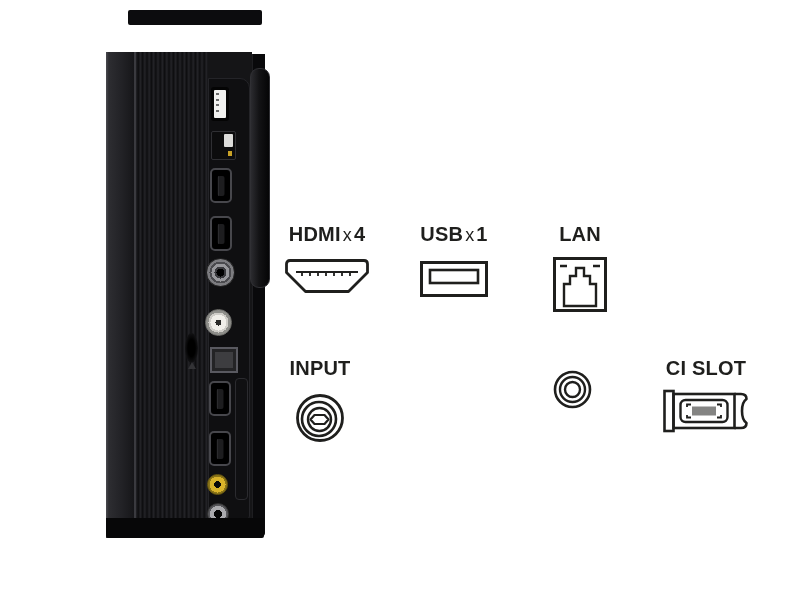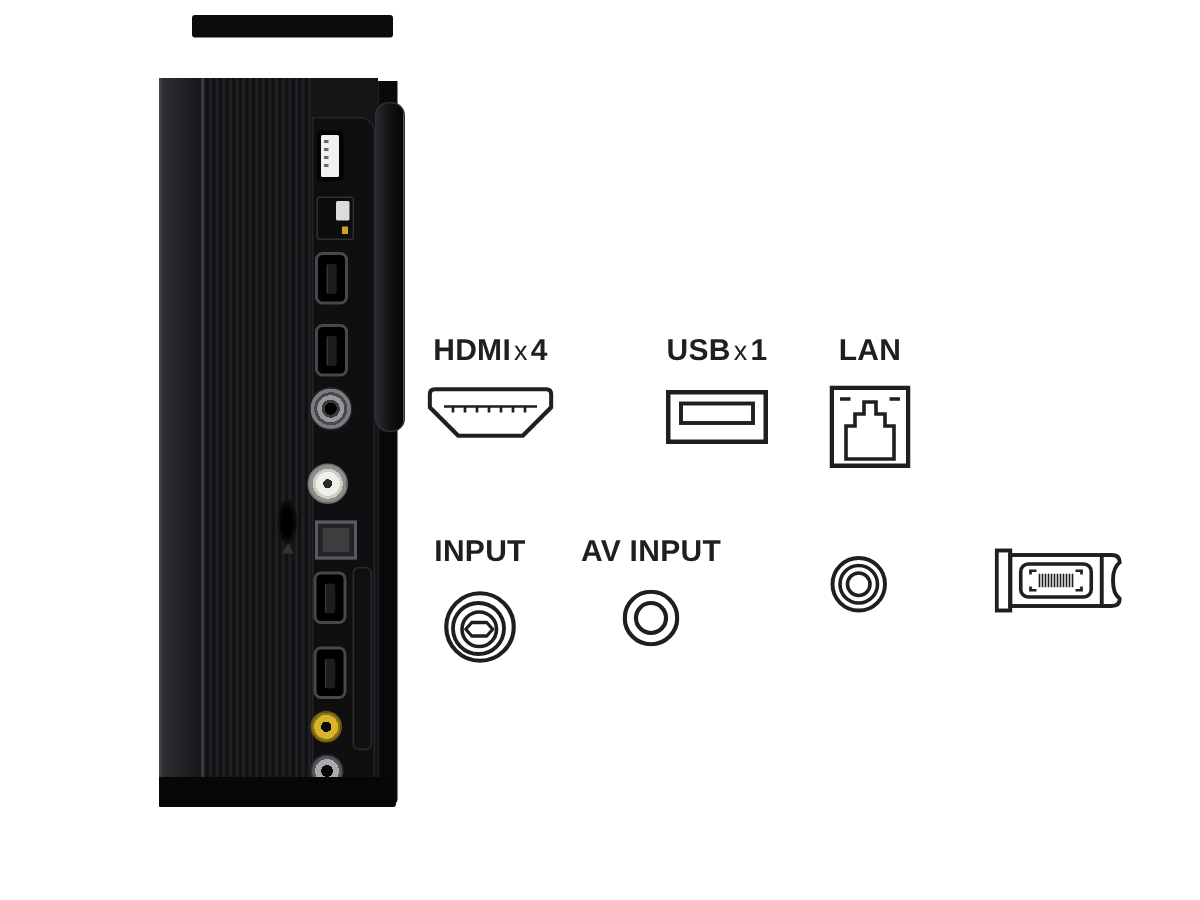--- a/index.html
+++ b/index.html
@@ -51,21 +51,21 @@
     background:radial-gradient(circle,#0a0a0a 0 3.5px,#d9b32a 3.5px 8px,#8a7418 8px 10px);}
   .hp-port{left:207px;top:503px;width:20px;height:20px;border-radius:50%;border:1px solid #333;
     background:radial-gradient(circle,#060606 0 4px,#aaaaae 4px 8px,#56565a 8px 10px);}
 
   
   .port-cell{position:absolute;width:140px;display:flex;flex-direction:column;align-items:center;}
   .port-label{font-size:20px;font-weight:bold;color:#1f1f1d;line-height:24px;white-space:nowrap;letter-spacing:.2px;}
   .port-label .x-mult{font-weight:400;font-size:18px;padding:0 2px;}
   .icon-svg{display:block;}
   .row1{top:222px;} .row2{top:356px;}
-  .cell-hdmi{left:257px;} .cell-usb{left:408px;} .cell-lan{left:510px;} .cell-optical{left:635px;}
+  .cell-hdmi{left:257px;} .cell-usb{left:384px;} .cell-lan{left:510px;} .cell-optical{left:635px;}
   .cell-cable{left:250px;} .cell-av{left:364px;} .cell-headphone{left:502px;} .cell-ci{left:636px;}
   .mt12{margin-top:12px;} .mt14{margin-top:14px;} .mt11{margin-top:11px;}
   .mt13{margin-top:13px;} .mt6{margin-top:6px;}
 </style>
 </head>
 <body>
 
 <div class="canvas">
 
   <div>
@@ -142,37 +142,31 @@
   <div class="port-cell row2 cell-cable">
     <div class="port-label">INPUT</div>
     <svg class="icon-svg mt11" width="50" height="54" viewBox="0 0 50 54">
       <circle cx="25" cy="27" r="22.5" fill="none" stroke="#1f1f1d" stroke-width="2.8"></circle>
       <circle cx="24" cy="28" r="17" fill="none" stroke="#1f1f1d" stroke-width="2.6"></circle>
       <circle cx="24.5" cy="28.5" r="11.5" fill="none" stroke="#1f1f1d" stroke-width="2.4"></circle>
       <path d="M15.5 28.5 L19.5 24 H29.5 L33.5 28.5 L29.5 33 H19.5 Z" fill="none" stroke="#1f1f1d" stroke-width="2.2" stroke-linejoin="round"></path>
     </svg>
   </div>
 
-  <div class="port-cell row2 cell-av">
-    <div class="port-label">AV INPUT</div>
-    <svg class="icon-svg mt13" width="38" height="38" viewBox="0 0 38 38">
-      <circle cx="19" cy="19" r="17.5" fill="none" stroke="#1f1f1d" stroke-width="2.8"></circle>
-      <circle cx="19" cy="19" r="10" fill="none" stroke="#1f1f1d" stroke-width="2.8"></circle>
-    </svg>
-  </div>
 
   <div class="port-cell row2 cell-headphone">
     <svg class="icon-svg mt14" width="39" height="39" viewBox="0 0 39 39">
       <circle cx="19.5" cy="19.5" r="17.5" fill="none" stroke="#1f1f1d" stroke-width="2.6"></circle>
       <circle cx="19.5" cy="19.5" r="12.5" fill="none" stroke="#1f1f1d" stroke-width="2.4"></circle>
       <circle cx="19.5" cy="19.5" r="7.5" fill="none" stroke="#1f1f1d" stroke-width="2.4"></circle>
     </svg>
   </div>
 
   <div class="port-cell row2 cell-ci">
+    <div class="port-label">CI SLOT</div>
     <svg class="icon-svg mt6" width="86" height="50" viewBox="0 0 86 50">
       <rect x="1.5" y="5" width="9" height="40" fill="none" stroke="#1f1f1d" stroke-width="2.6"></rect>
       <rect x="10.5" y="8" width="61" height="34" fill="none" stroke="#1f1f1d" stroke-width="2.6"></rect>
       <path d="M71.5 8 H78 Q83.5 8 83.5 13 C77.5 17 77.5 33 83.5 37 Q83.5 42 78 42 H71.5" fill="none" stroke="#1f1f1d" stroke-width="2.6" stroke-linejoin="round"></path>
       <rect x="17.5" y="14" width="47" height="22" rx="5" fill="none" stroke="#1f1f1d" stroke-width="2.4"></rect>
       <path d="M28 18.5 H24 V21 M54 18.5 H58 V21 M24 29 V31.5 H28 M58 29 V31.5 H54" fill="none" stroke="#1f1f1d" stroke-width="1.8"></path>
       <path d="M30 20.5V29.5 M32 20.5V29.5 M34 20.5V29.5 M36 20.5V29.5 M38 20.5V29.5 M40 20.5V29.5 M42 20.5V29.5 M44 20.5V29.5 M46 20.5V29.5 M48 20.5V29.5 M50 20.5V29.5 M52 20.5V29.5" fill="none" stroke="#1f1f1d" stroke-width="1.1"></path>
     </svg>
   </div>
 

